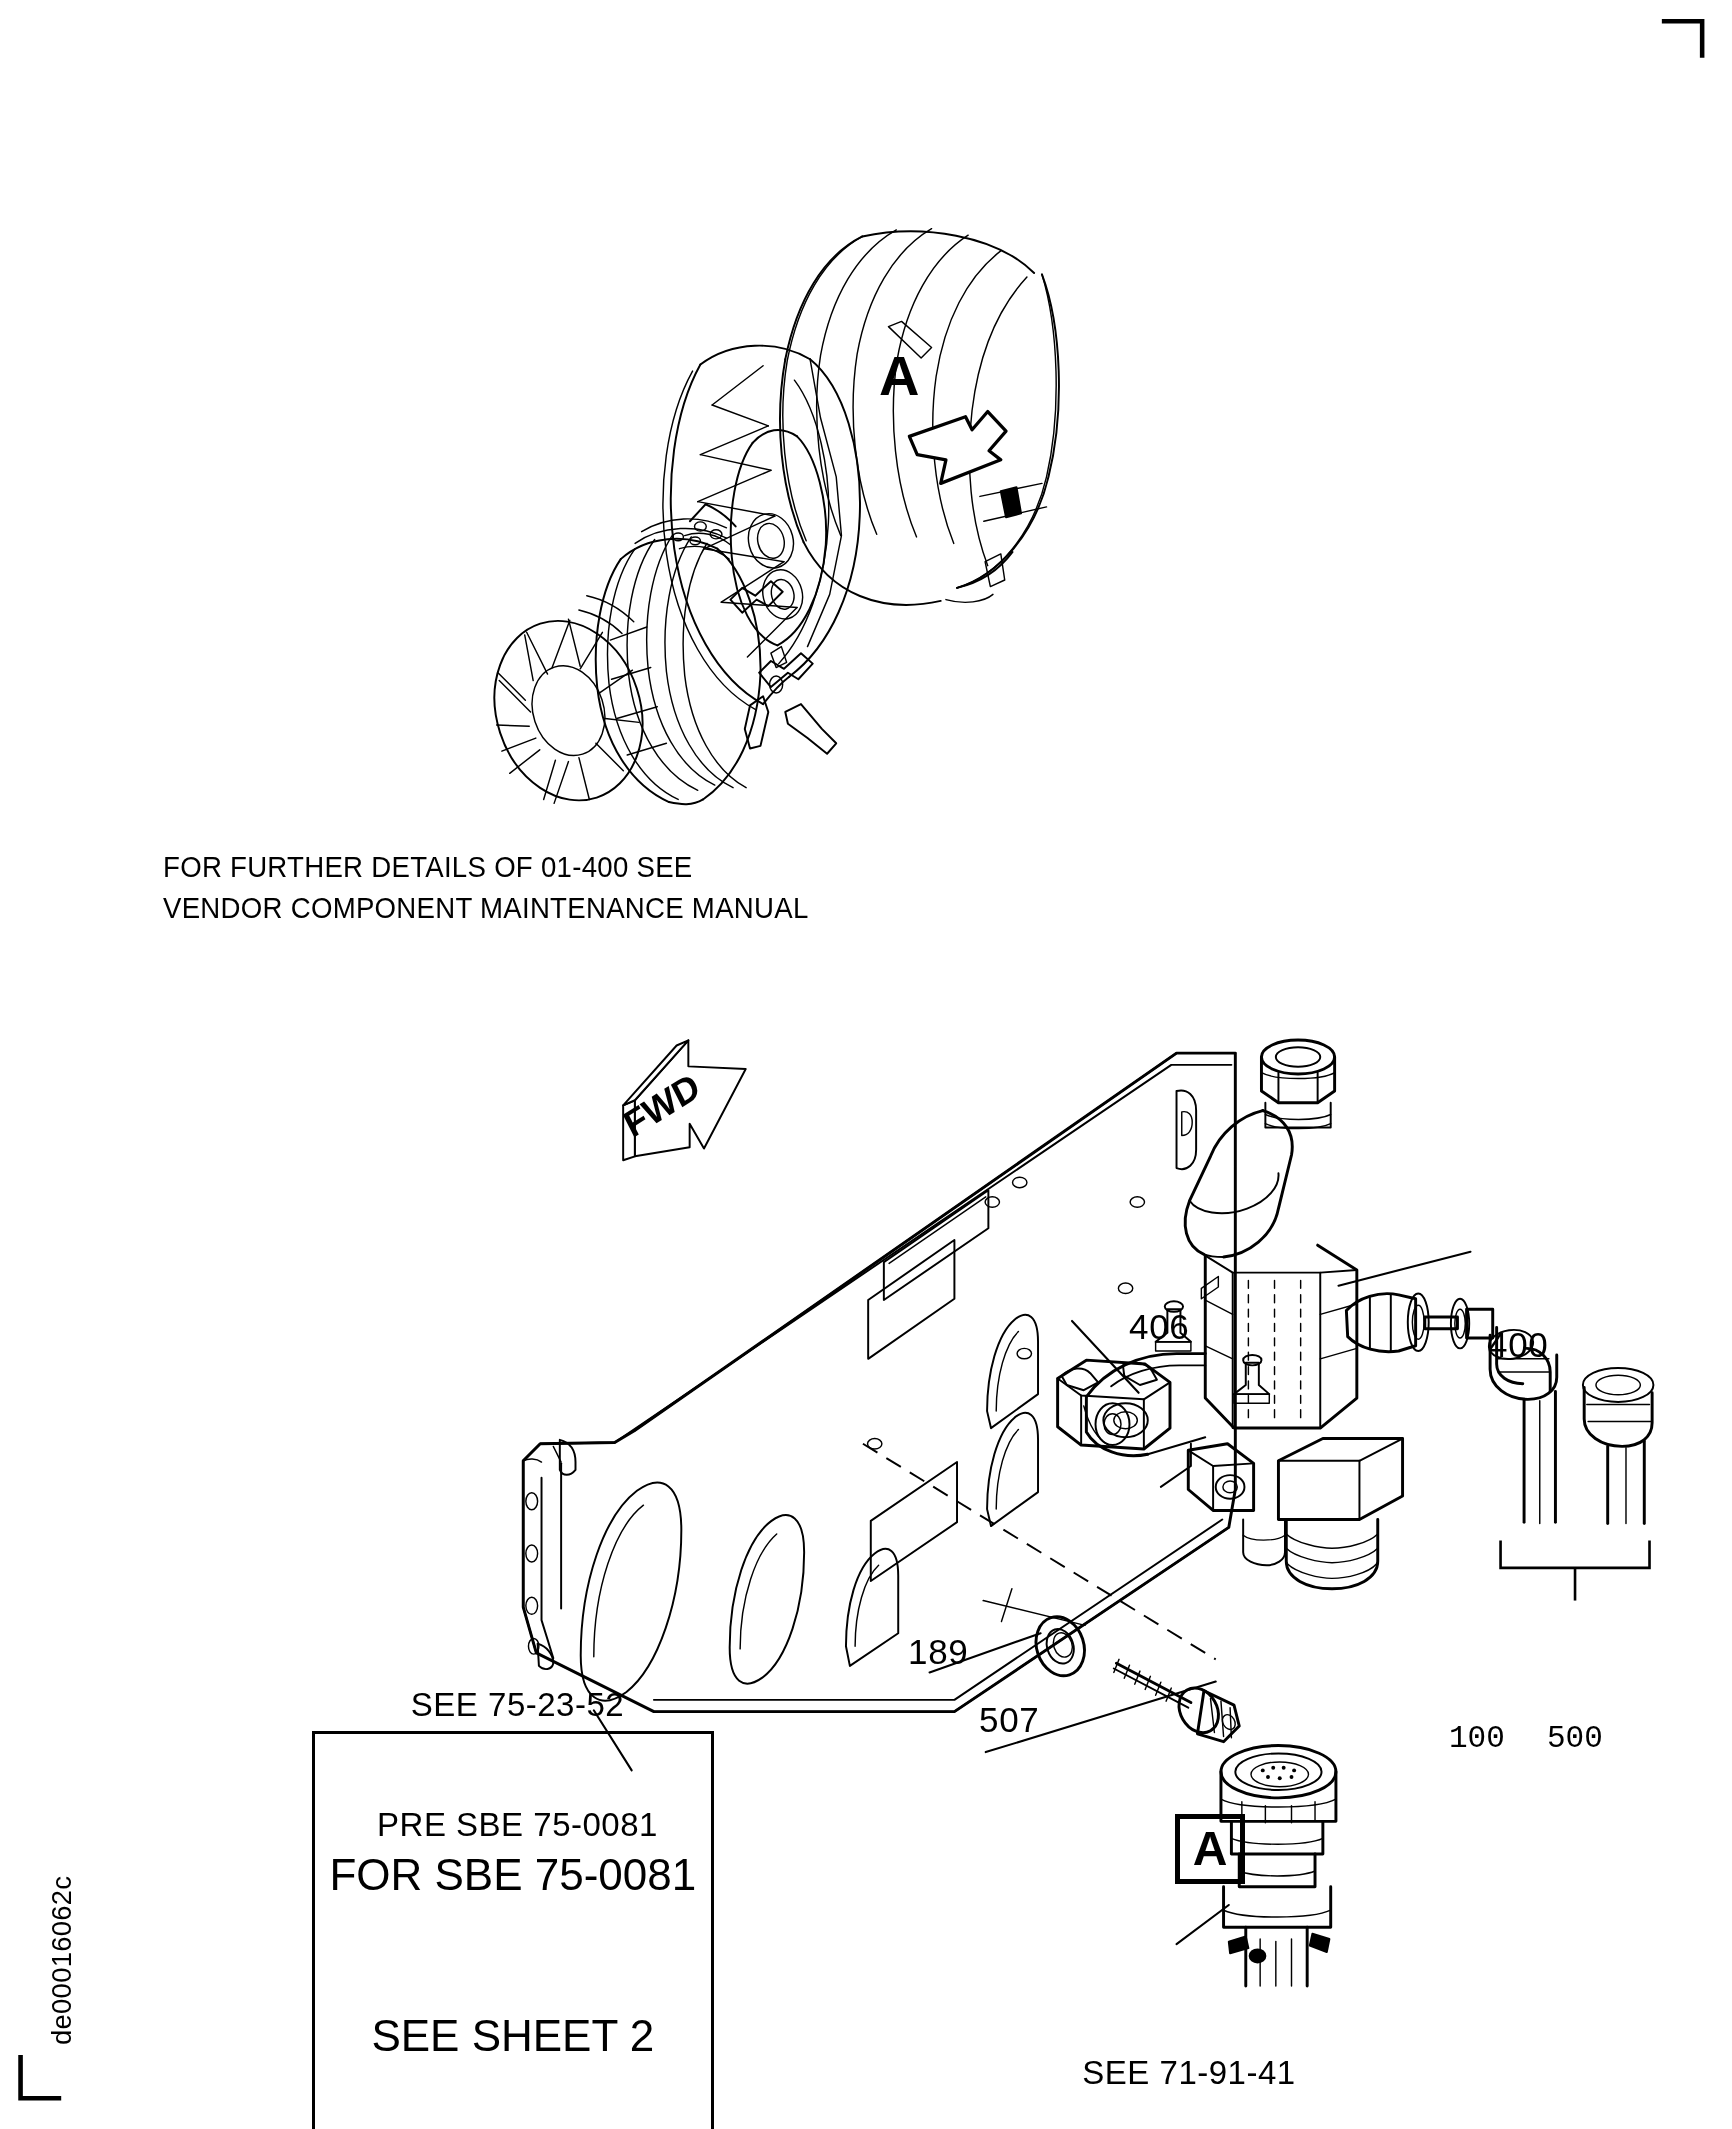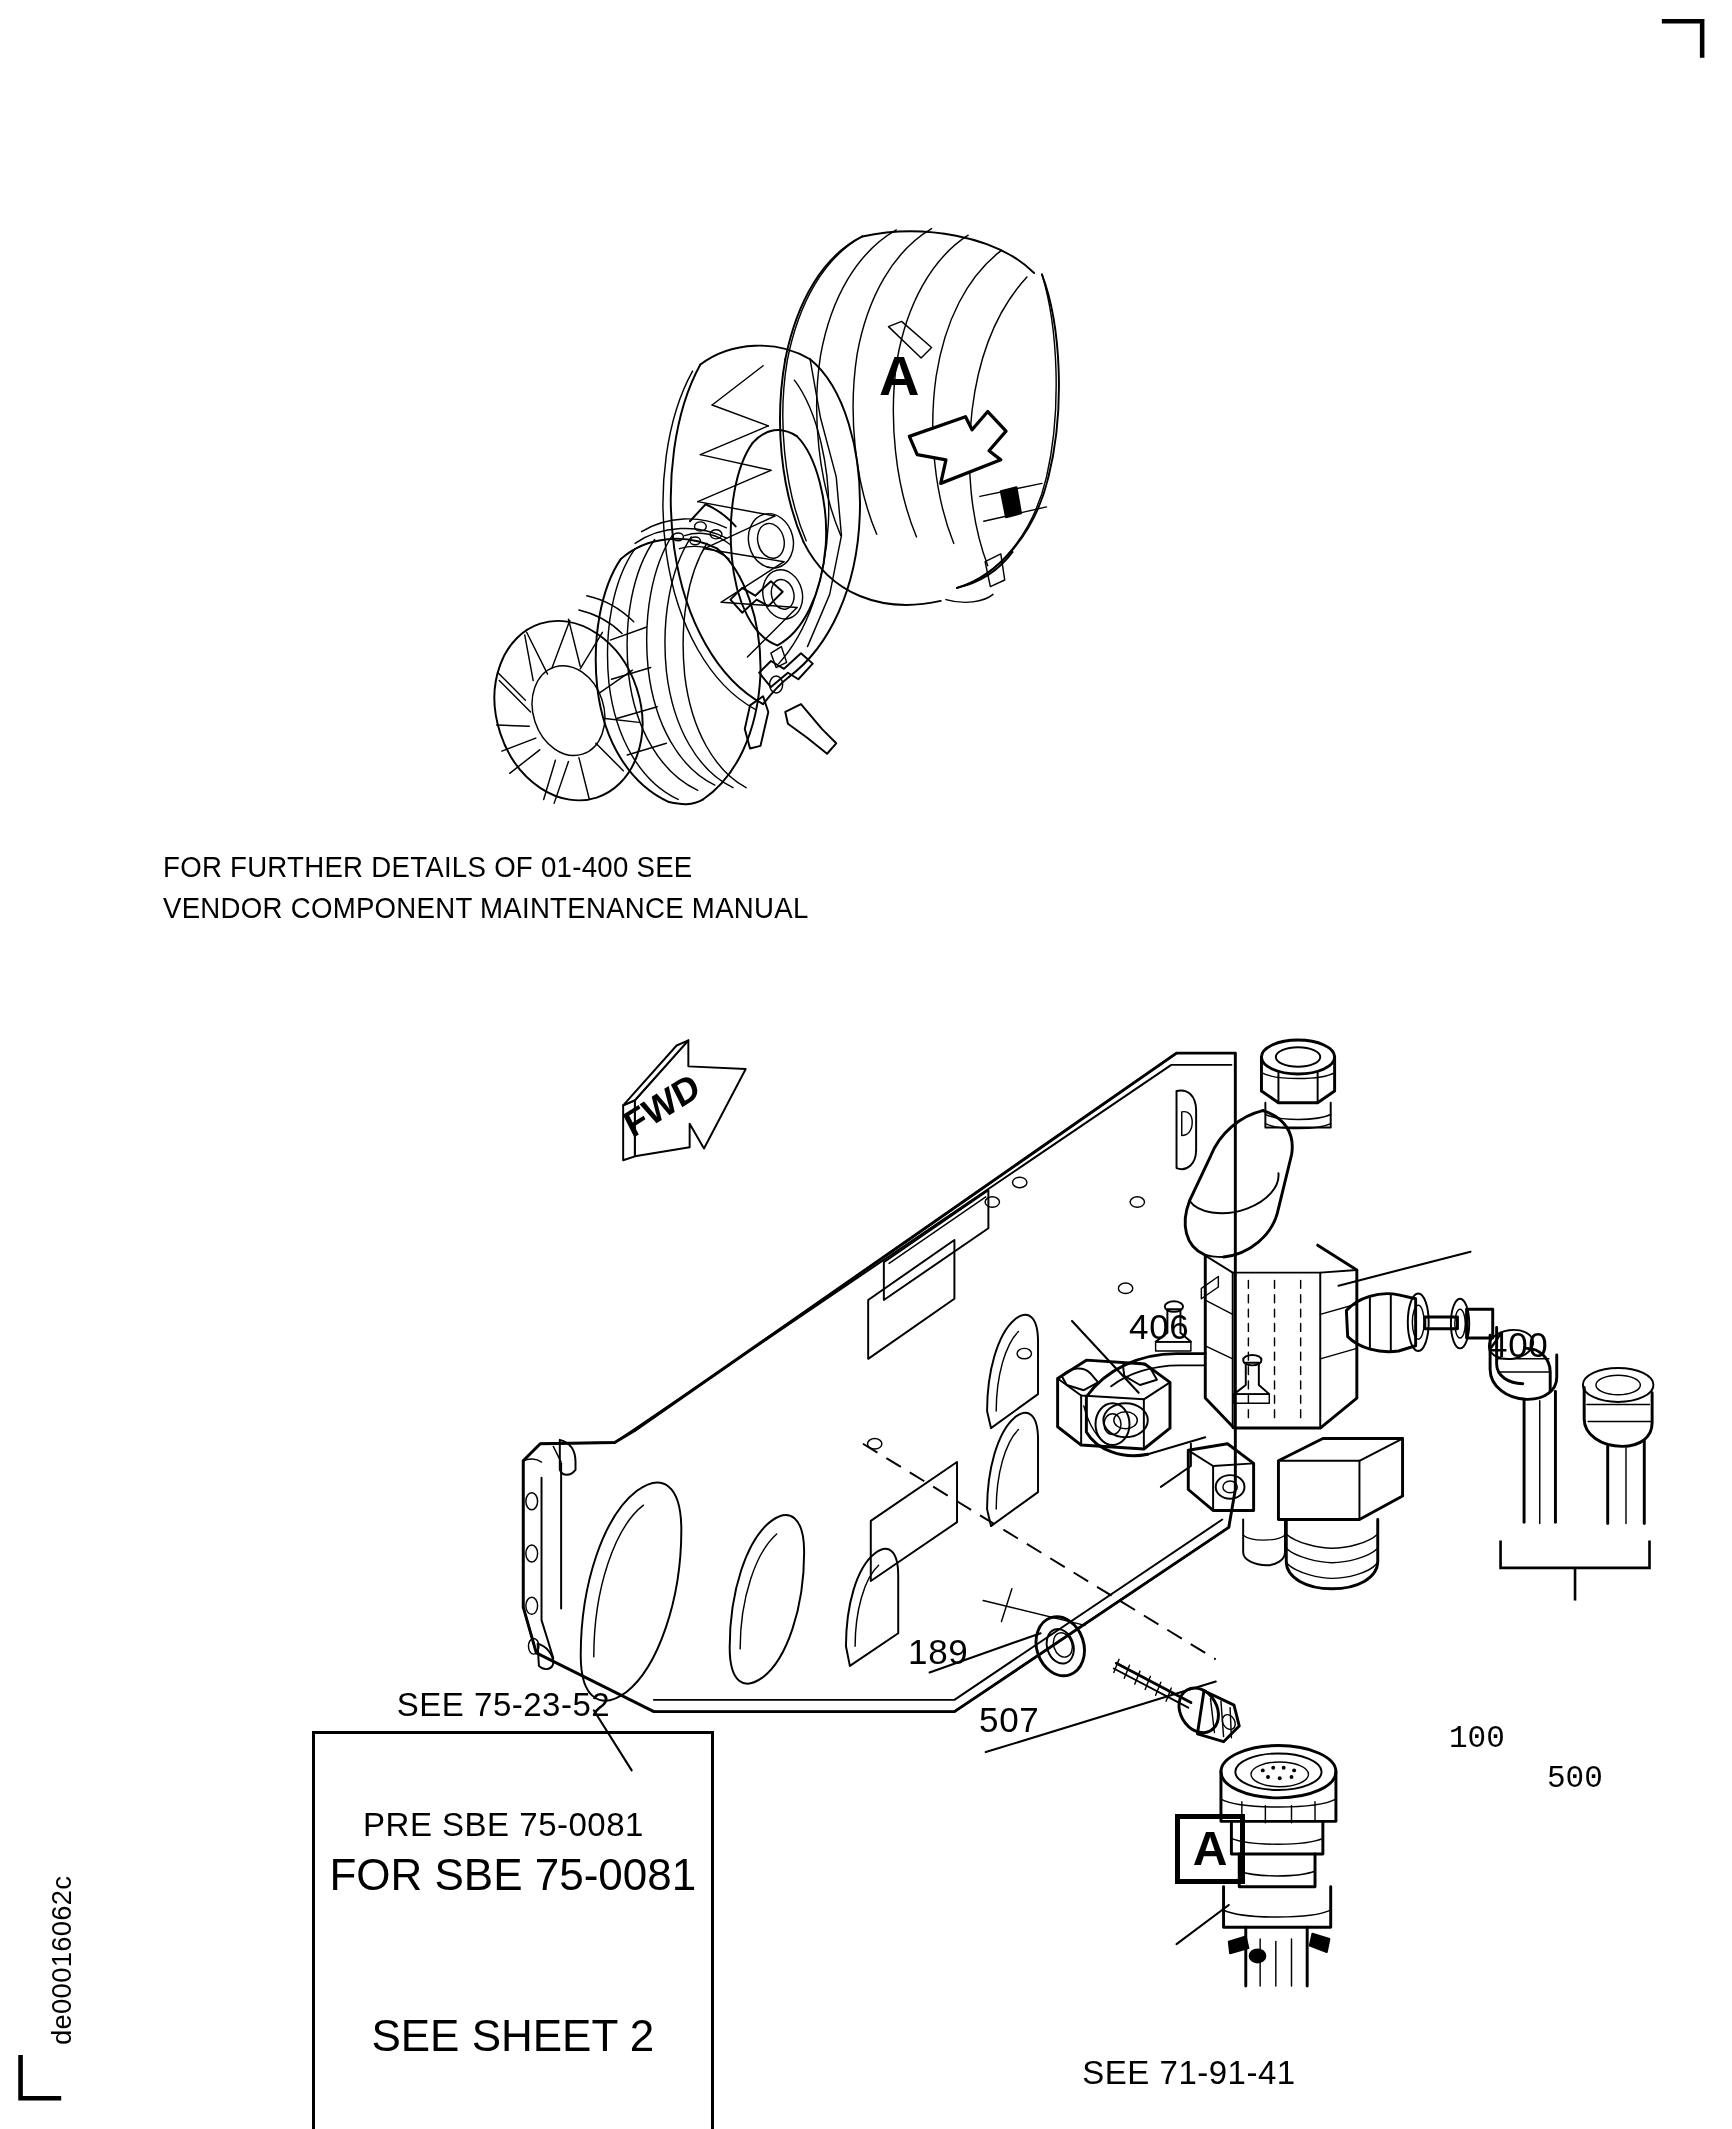--- a/index.html
+++ b/index.html
@@ -487,32 +487,32 @@
 
     <path class="bracketline" d="M 1536 838 L 1536 880 L 1764 880 L 1764 838"></path>
     <path class="bracketline" d="M 1650 880 L 1650 930"></path>
   </svg>
 
   <div class="abs callout-num" style="left:1129px; top:1307px;">406</div>
   <div class="abs callout-num" style="left:1471px; top:1325px;margin-left:17px;">400</div>
   <div class="abs callout-num" style="left:908px; top:1632px;">189</div>
   <div class="abs callout-num" style="left:979px; top:1700px;">507</div>
 
-  <div class="abs ref-text" style="left:353px; top:1604px; width:301px;">
+  <div class="abs ref-text" style="left:367px; top:1604px; width:301px;">
     <div>SEE 75-23-52</div>
     <div>PRE SBE 75-0081</div>
   </div>
 
   <div class="abs boxed-note" style="left:312px; top:1731px;">
     <div>FOR SBE 75-0081</div>
     <div>SEE SHEET 2</div>
   </div>
 
   <div class="abs zone-num" style="left:1449px; top:1721px;">100</div>
-  <div class="abs zone-num" style="left:1547px; top:1721px;margin-top:40px;">500</div>
+  <div class="abs zone-num" style="left:1547px; top:1721px;">500</div>
 
 
   <div class="abs detail-letter-box" style="left:1175px; top:1814px;">A</div>
 
   <div class="abs ref-text" style="left:1052px; top:1972px; width:274px;">
     <div>SEE 71-91-41</div>
     
   </div>
 
 </div>

